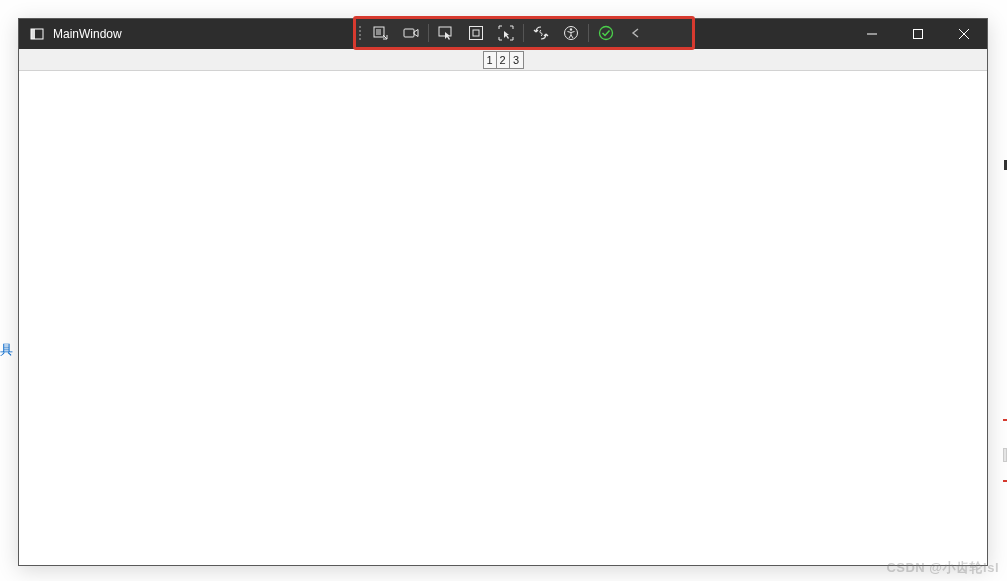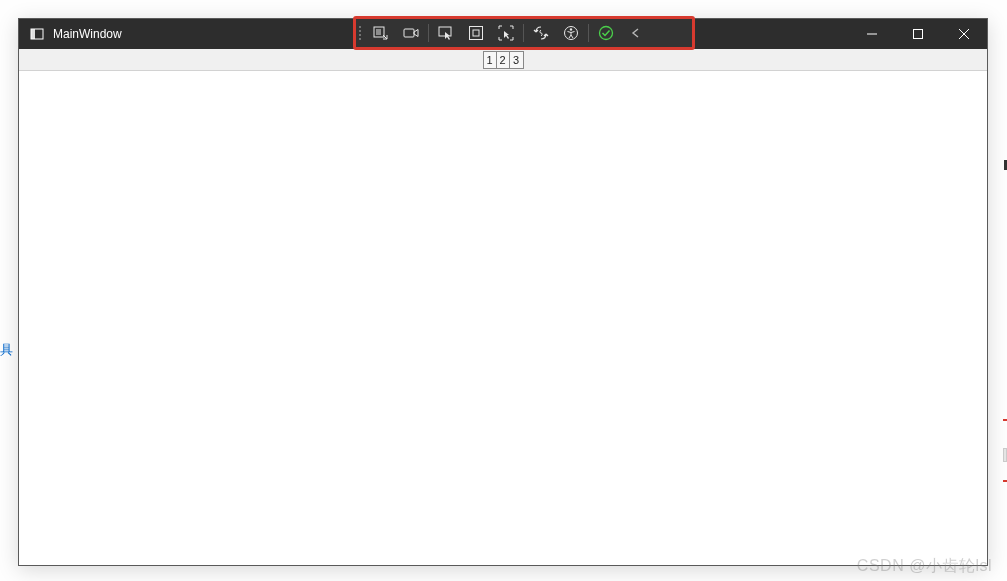--- a/index.html
+++ b/index.html
@@ -135,25 +135,26 @@
     }
     .side-frag {
       position: absolute;
       left: 0;
       top: 341px;
       font-size: 13px;
       color: #0066cc;
     }
     .watermark {
       position: absolute;
-      right: 15px;
+      right: 8px;
       bottom: 4px;
-      font-size: 16px;
+      font-size: 13px;
       color: rgba(120,120,120,0.35);
       letter-spacing: 0.5px;
+      font-weight: bold;
     }
     .side-bar-frag {
       position: absolute;
       right: 0;
       top: 160px;
       width: 3px;
       height: 10px;
       background: #333;
     }
     .side-red1 {

